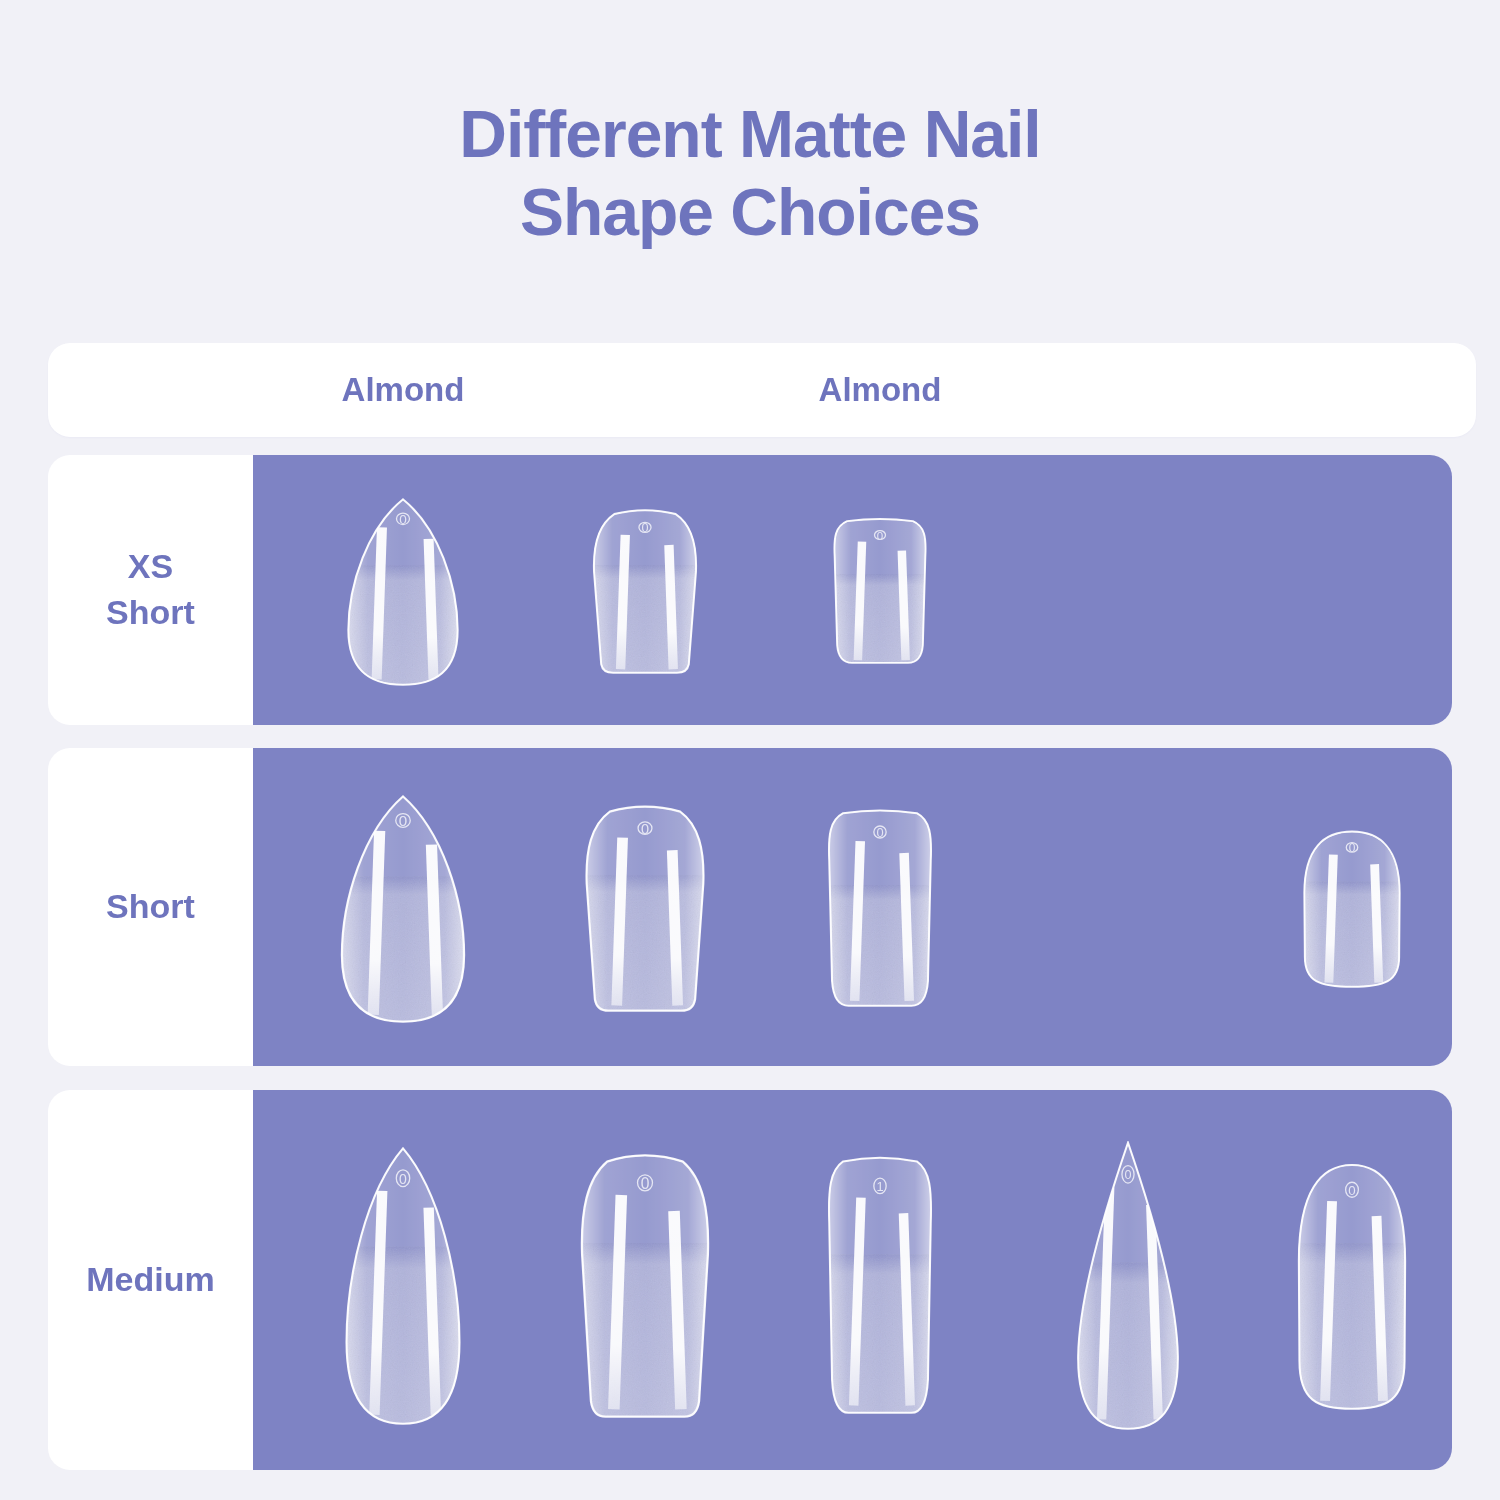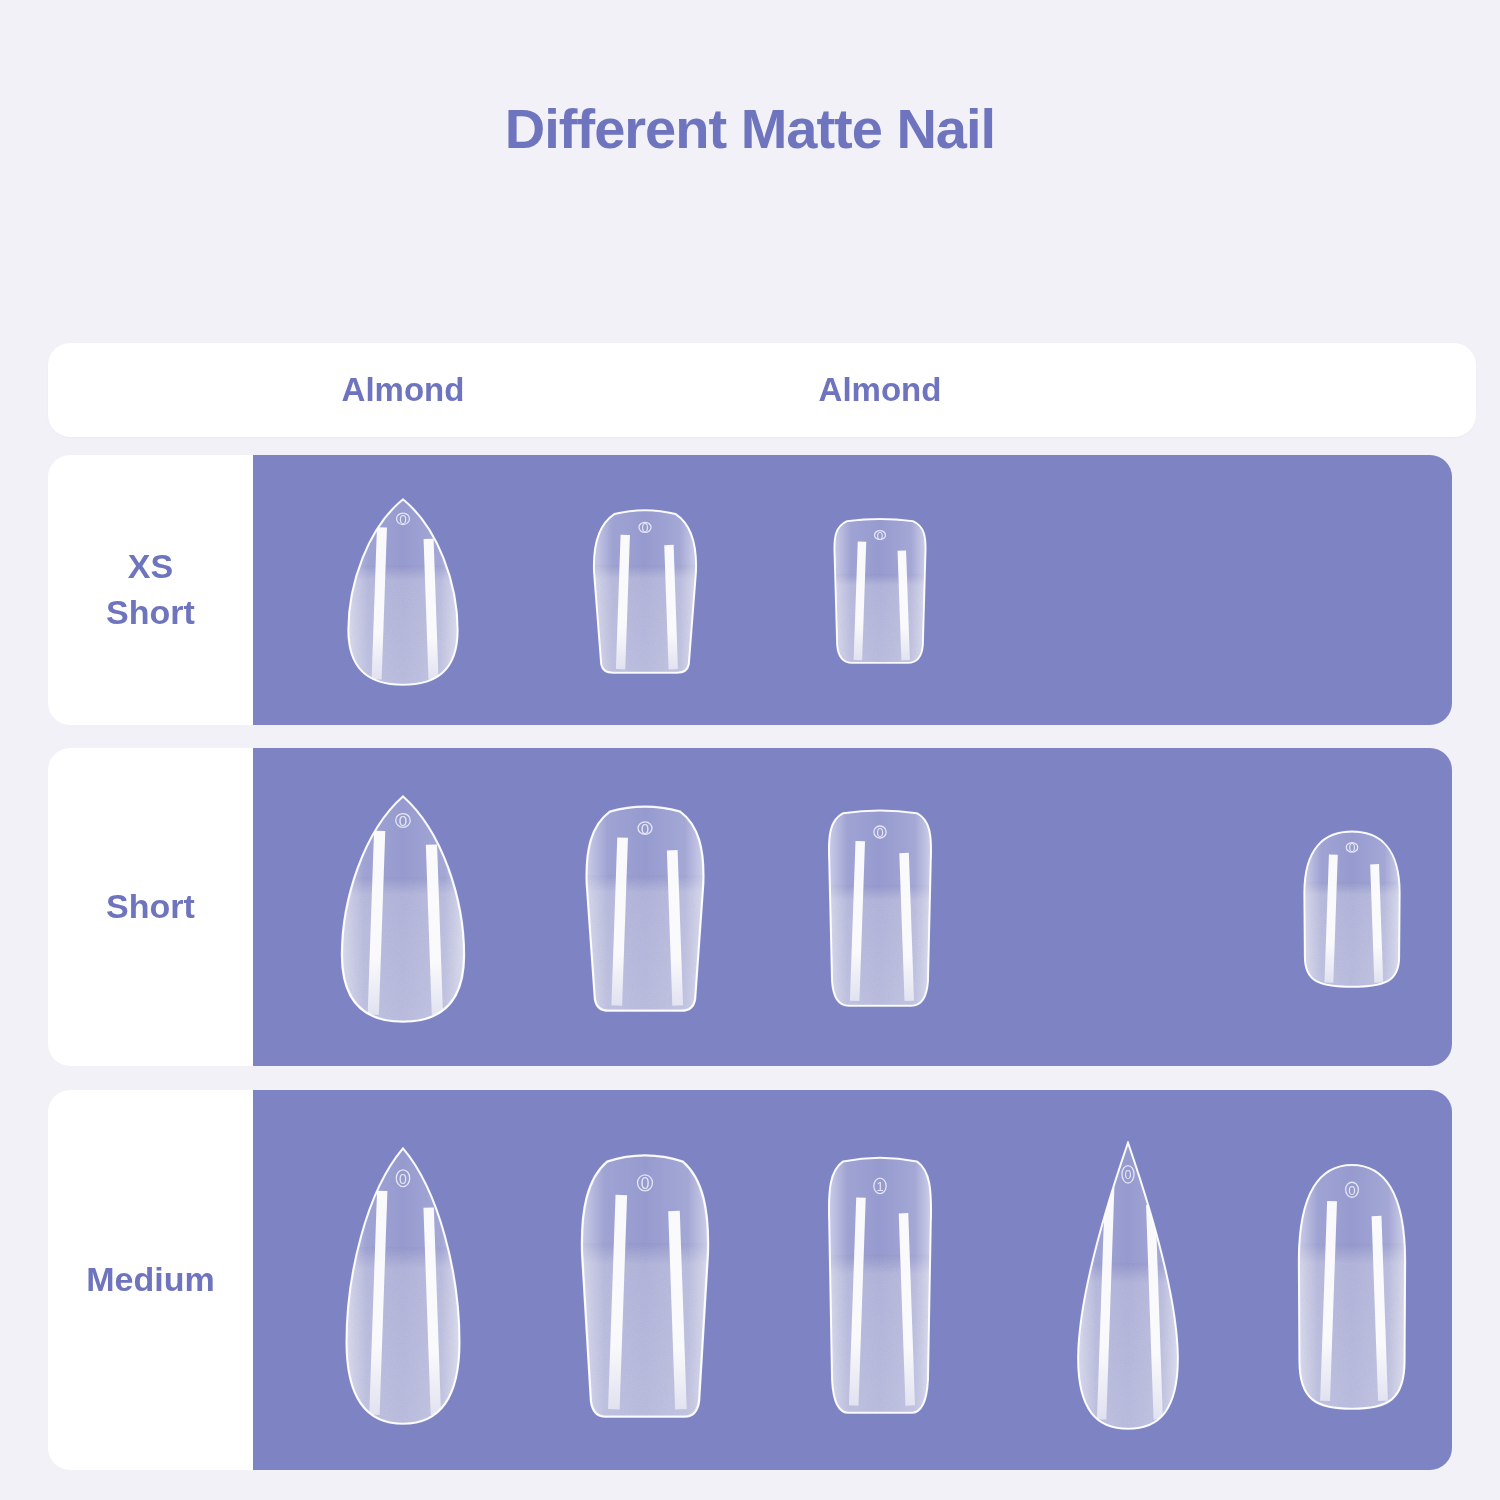--- a/index.html
+++ b/index.html
@@ -21,21 +21,21 @@
   }
 
   
   .title {
     position: absolute;
     left: 0;
     top: 96px;
     width: 1500px;
     text-align: center;
     color: #6e74bd;
-    font-size: 56px;
+    font-size: 66px;
     font-weight: bold;
     line-height: 1.18;
     letter-spacing: -1px;
   }
   .title .tline { display: block; }
 
   
   .header-card {
     position: absolute;
     left: 48px;
@@ -120,20 +120,21 @@
 
   .empty-cell { pointer-events: none; }
 </style>
 </head>
 <body>
 
 <div class="page">
 
   <div class="title">
     <span class="tline">Different Matte Nail</span>
+    <span class="tline">Shape Choices</span>
   </div>
 
   <div class="header-card">
     <div class="header-grid" id="header-grid">
         <div class="col-head" style="left: 25px; width: 260px;">Almond</div>
         <div class="col-head" style="left: 502px; width: 260px;">Almond</div>
       </div>
   </div>
 
   <div id="rows-container">

